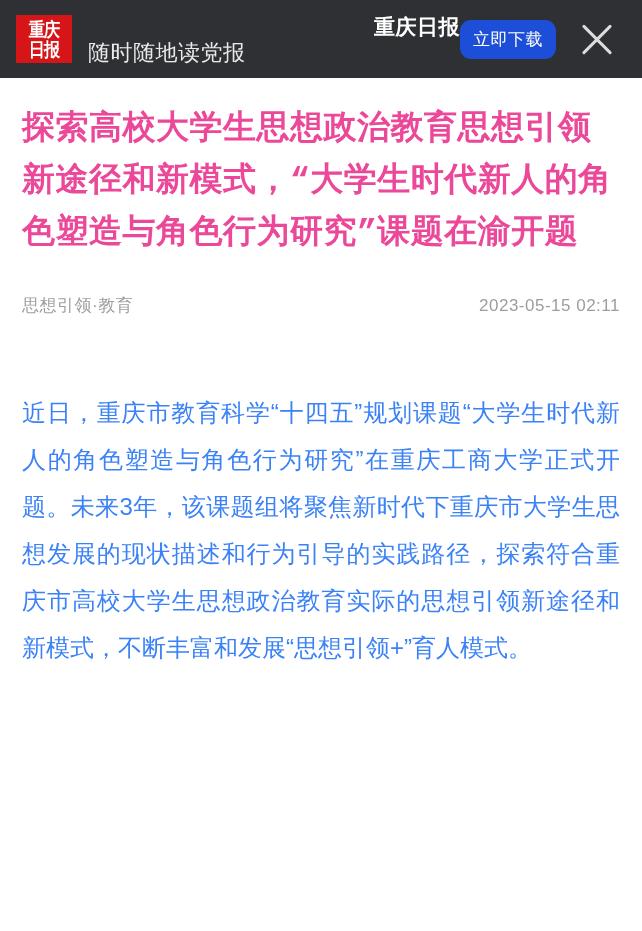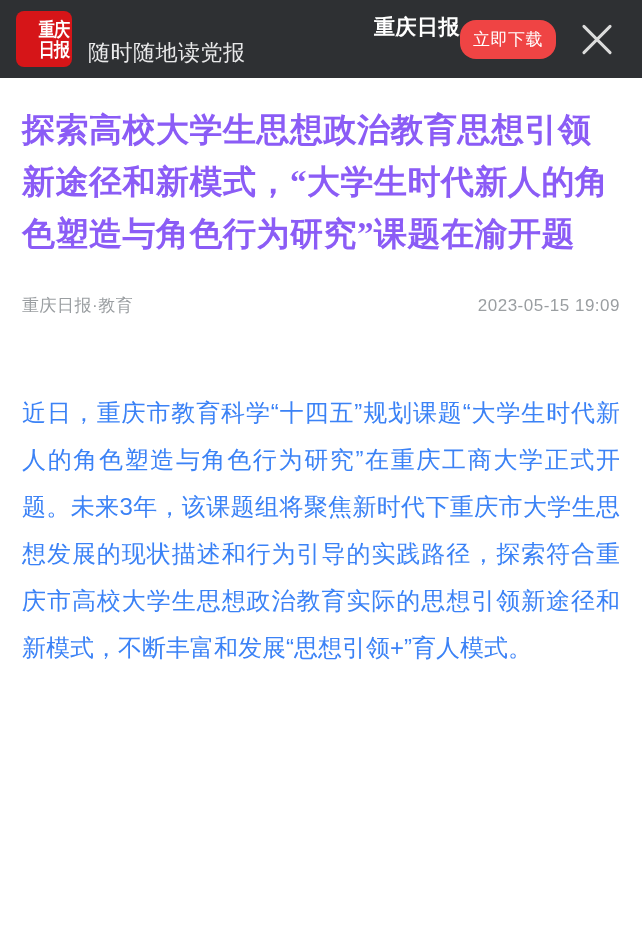--- a/index.html
+++ b/index.html
@@ -15,28 +15,28 @@
   .appbar {
     position: relative;
     height: 78px;
     background: #2e3033;
     display: flex;
     align-items: center;
     padding: 0 16px;
   }
   .logo {
     width: 56px;
-    height: 56px;
+    height: 48px;
     background: #d61518;
     color: #ffffff;
     display: flex;
     align-items: center;
-    justify-content: flex-end;
+    justify-content: center;
     flex: 0 0 auto;
-    border-radius: 8px;
+    border-radius: 1px;
     overflow: hidden;
   }
   .logo-inner {
     font-family: "DejaVu Serif", serif;
     font-weight: bold;
     font-size: 19px;
     line-height: 20px;
     text-align: center;
     letter-spacing: -1px;
     transform: scaleX(0.85);
@@ -55,27 +55,27 @@
     text-align: right;
   }
   .brand-sub {
     font-size: 22px;
     line-height: 26px;
     color: #e9e9ea;
     letter-spacing: 0.5px;
   }
   .download-btn {
     flex: 0 0 auto;
-    background: #ef4444;
+    background: #1d4ed8;
     color: #ffffff;
     font-size: 17px;
     line-height: 1;
     padding: 11px 13px;
     border: none;
-    border-radius: 16px;
+    border-radius: 11px;
     cursor: pointer;
     letter-spacing: 0.5px;
     white-space: nowrap;
   }
   .close-btn {
     flex: 0 0 auto;
     width: 58px;
     height: 58px;
     margin-left: 12px;
     position: relative;
@@ -92,25 +92,25 @@
     border-radius: 2px;
   }
   .close-btn::before { transform: rotate(45deg); }
   .close-btn::after  { transform: rotate(-45deg); }
 
   
   .article {
     padding: 26px 22px 0 22px;
   }
   .headline {
-    font-family: Liberation Serif, serif;
+    font-family: Liberation Mono, monospace;
     font-weight: bold;
     font-size: 33px;
     line-height: 52px;
-    color: #8b5cf6;
+    color: #ec4899;
     letter-spacing: 0.5px;
     word-break: break-all;
   }
   .meta {
     display: flex;
     align-items: center;
     justify-content: space-between;
     margin-top: 34px;
   }
   .meta-source {
@@ -148,17 +148,17 @@
     <div class="brand-title">重庆日报</div>
     <div class="brand-sub">随时随地读党报</div>
   </div>
   <button class="download-btn">立即下载</button>
   <div class="close-btn"></div>
 </div>
 
 <div class="article">
   <h1 class="headline">探索高校大学生思想政治教育思想引领新途径和新模式，“大学生时代新人的角色塑造与角色行为研究”课题在渝开题</h1>
   <div class="meta">
-    <span class="meta-source">重庆日报·教育</span>
-    <span class="meta-time">2023-05-15 19:09</span>
+    <span class="meta-source">思想引领·教育</span>
+    <span class="meta-time">2023-05-15 02:11</span>
   </div>
   <p class="body-text">近日，重庆市教育科学“十四五”规划课题“大学生时代新人的角色塑造与角色行为研究”在重庆工商大学正式开题。未来3年，该课题组将聚焦新时代下重庆市大学生思想发展的现状描述和行为引导的实践路径，探索符合重庆市高校大学生思想政治教育实际的思想引领新途径和新模式，不断丰富和发展“思想引领+”育人模式。</p>
 </div>
 
 </body></html>

